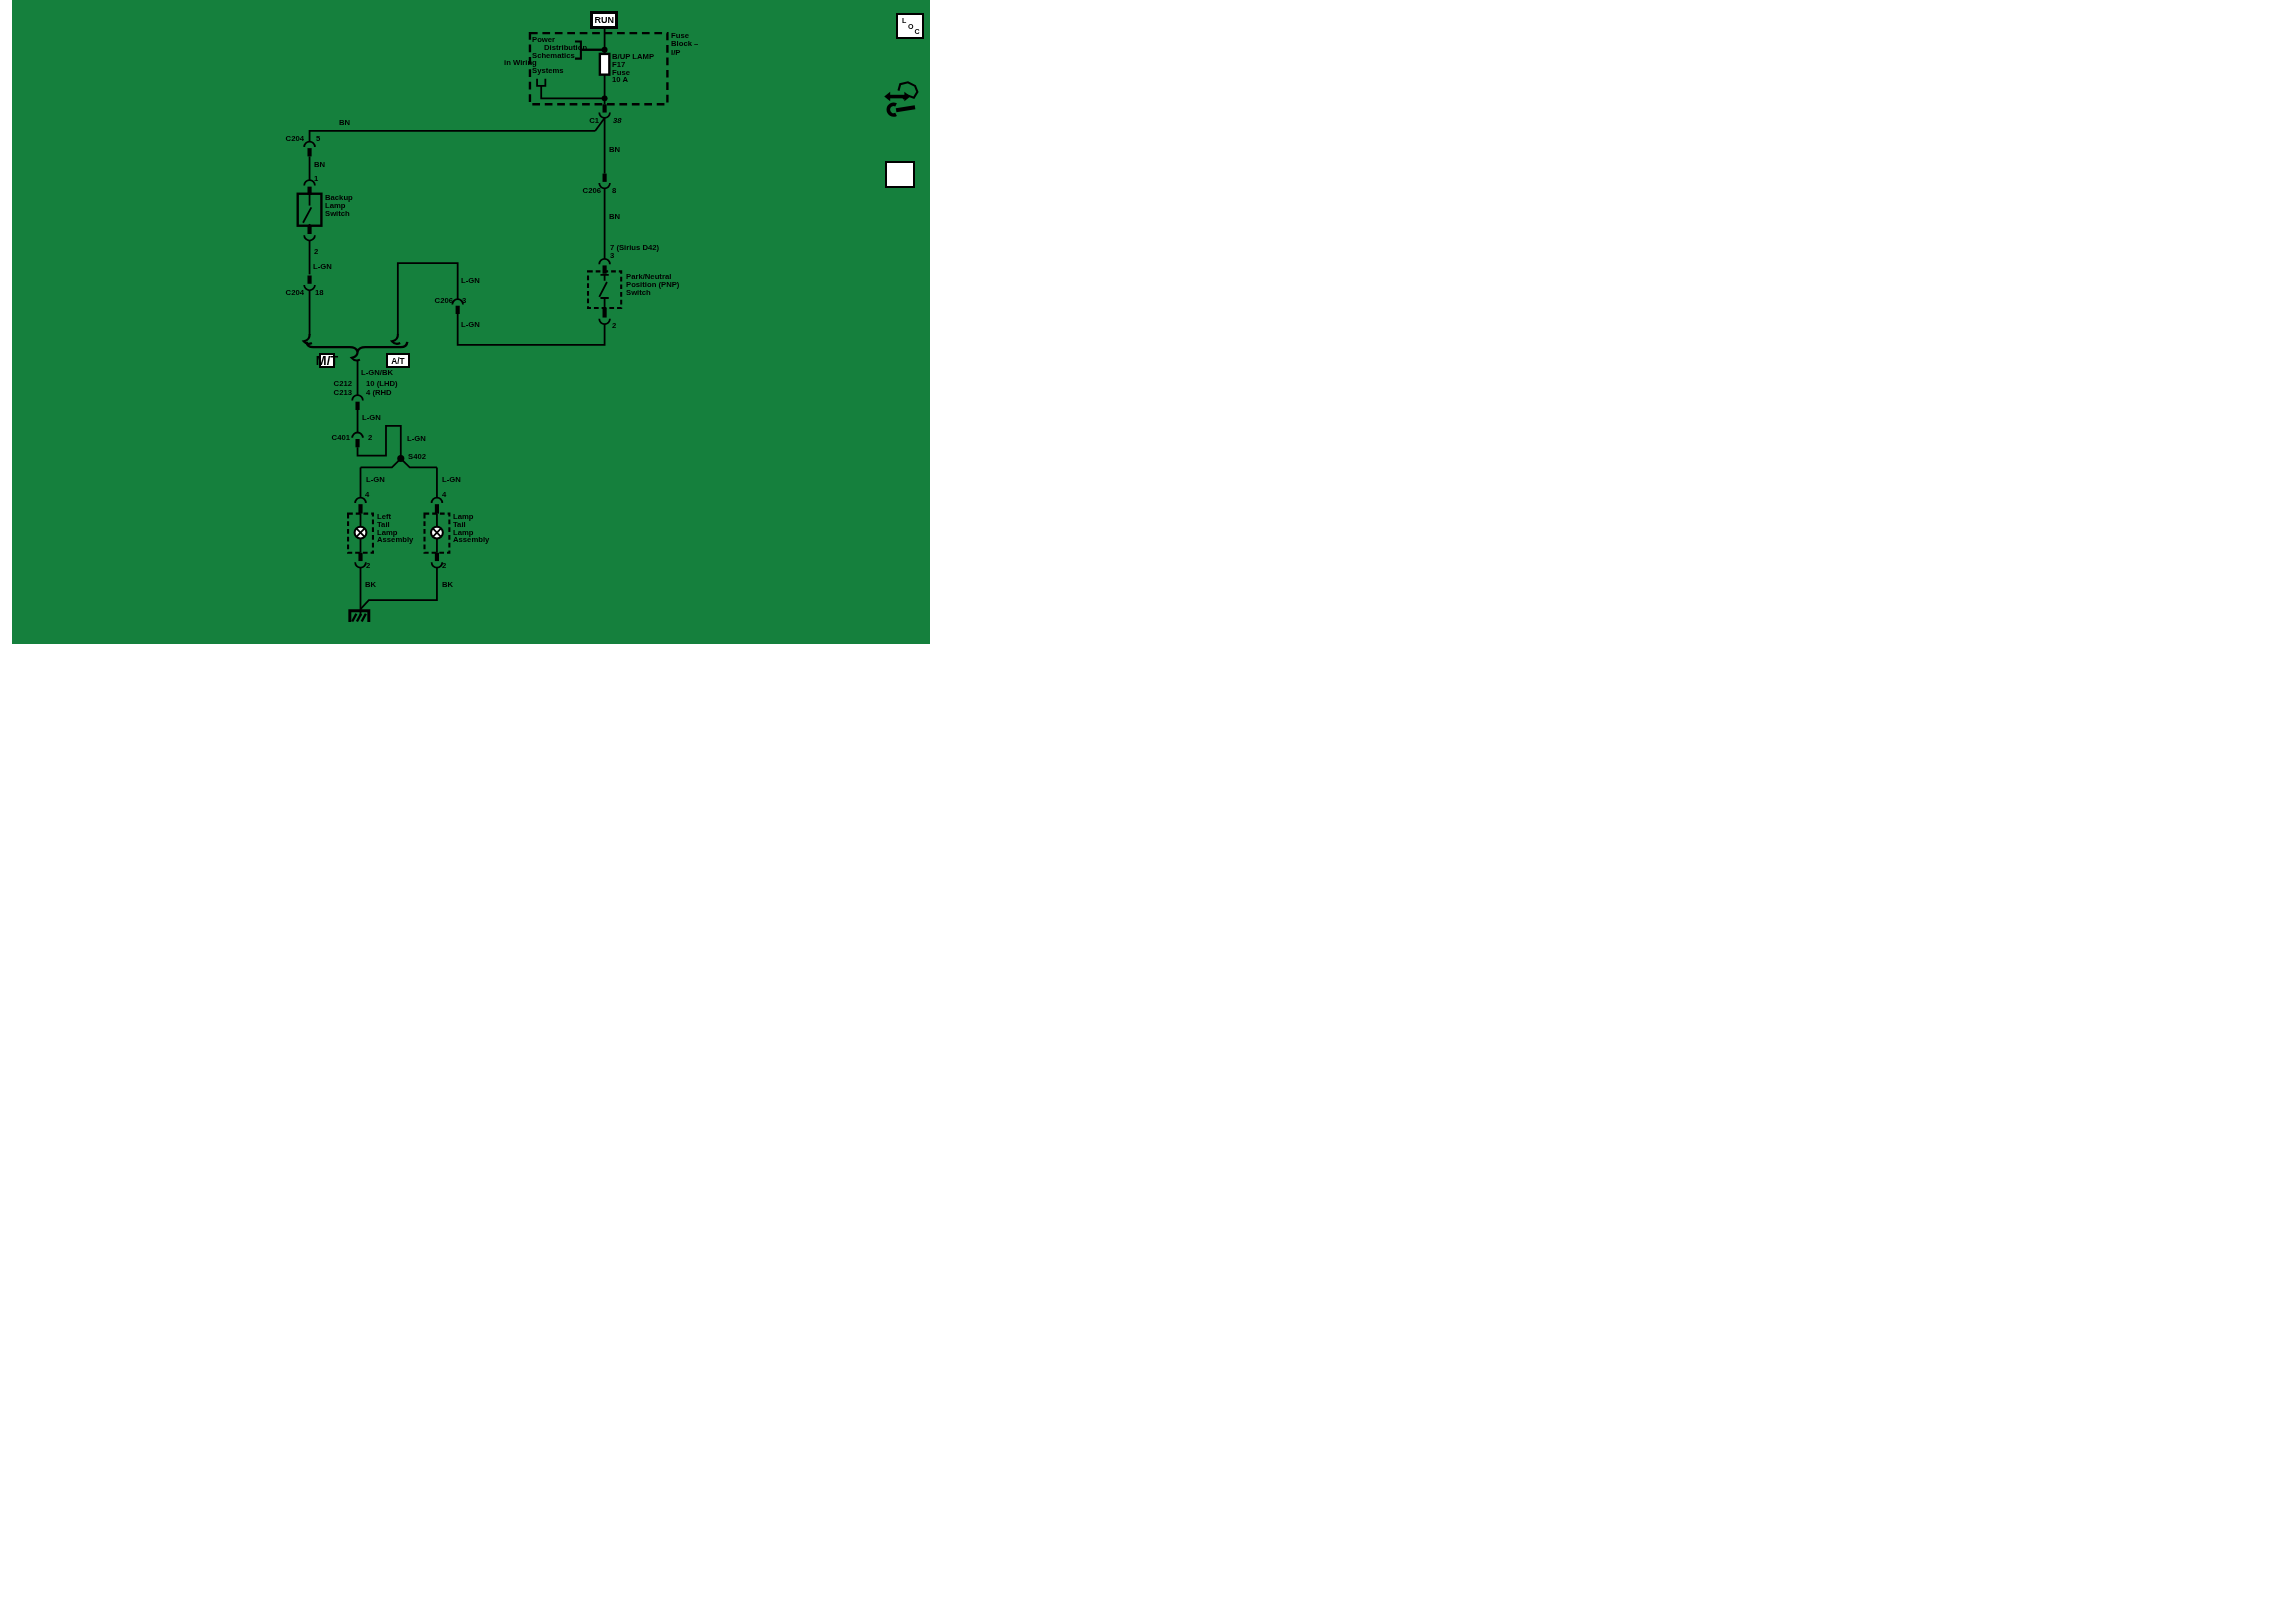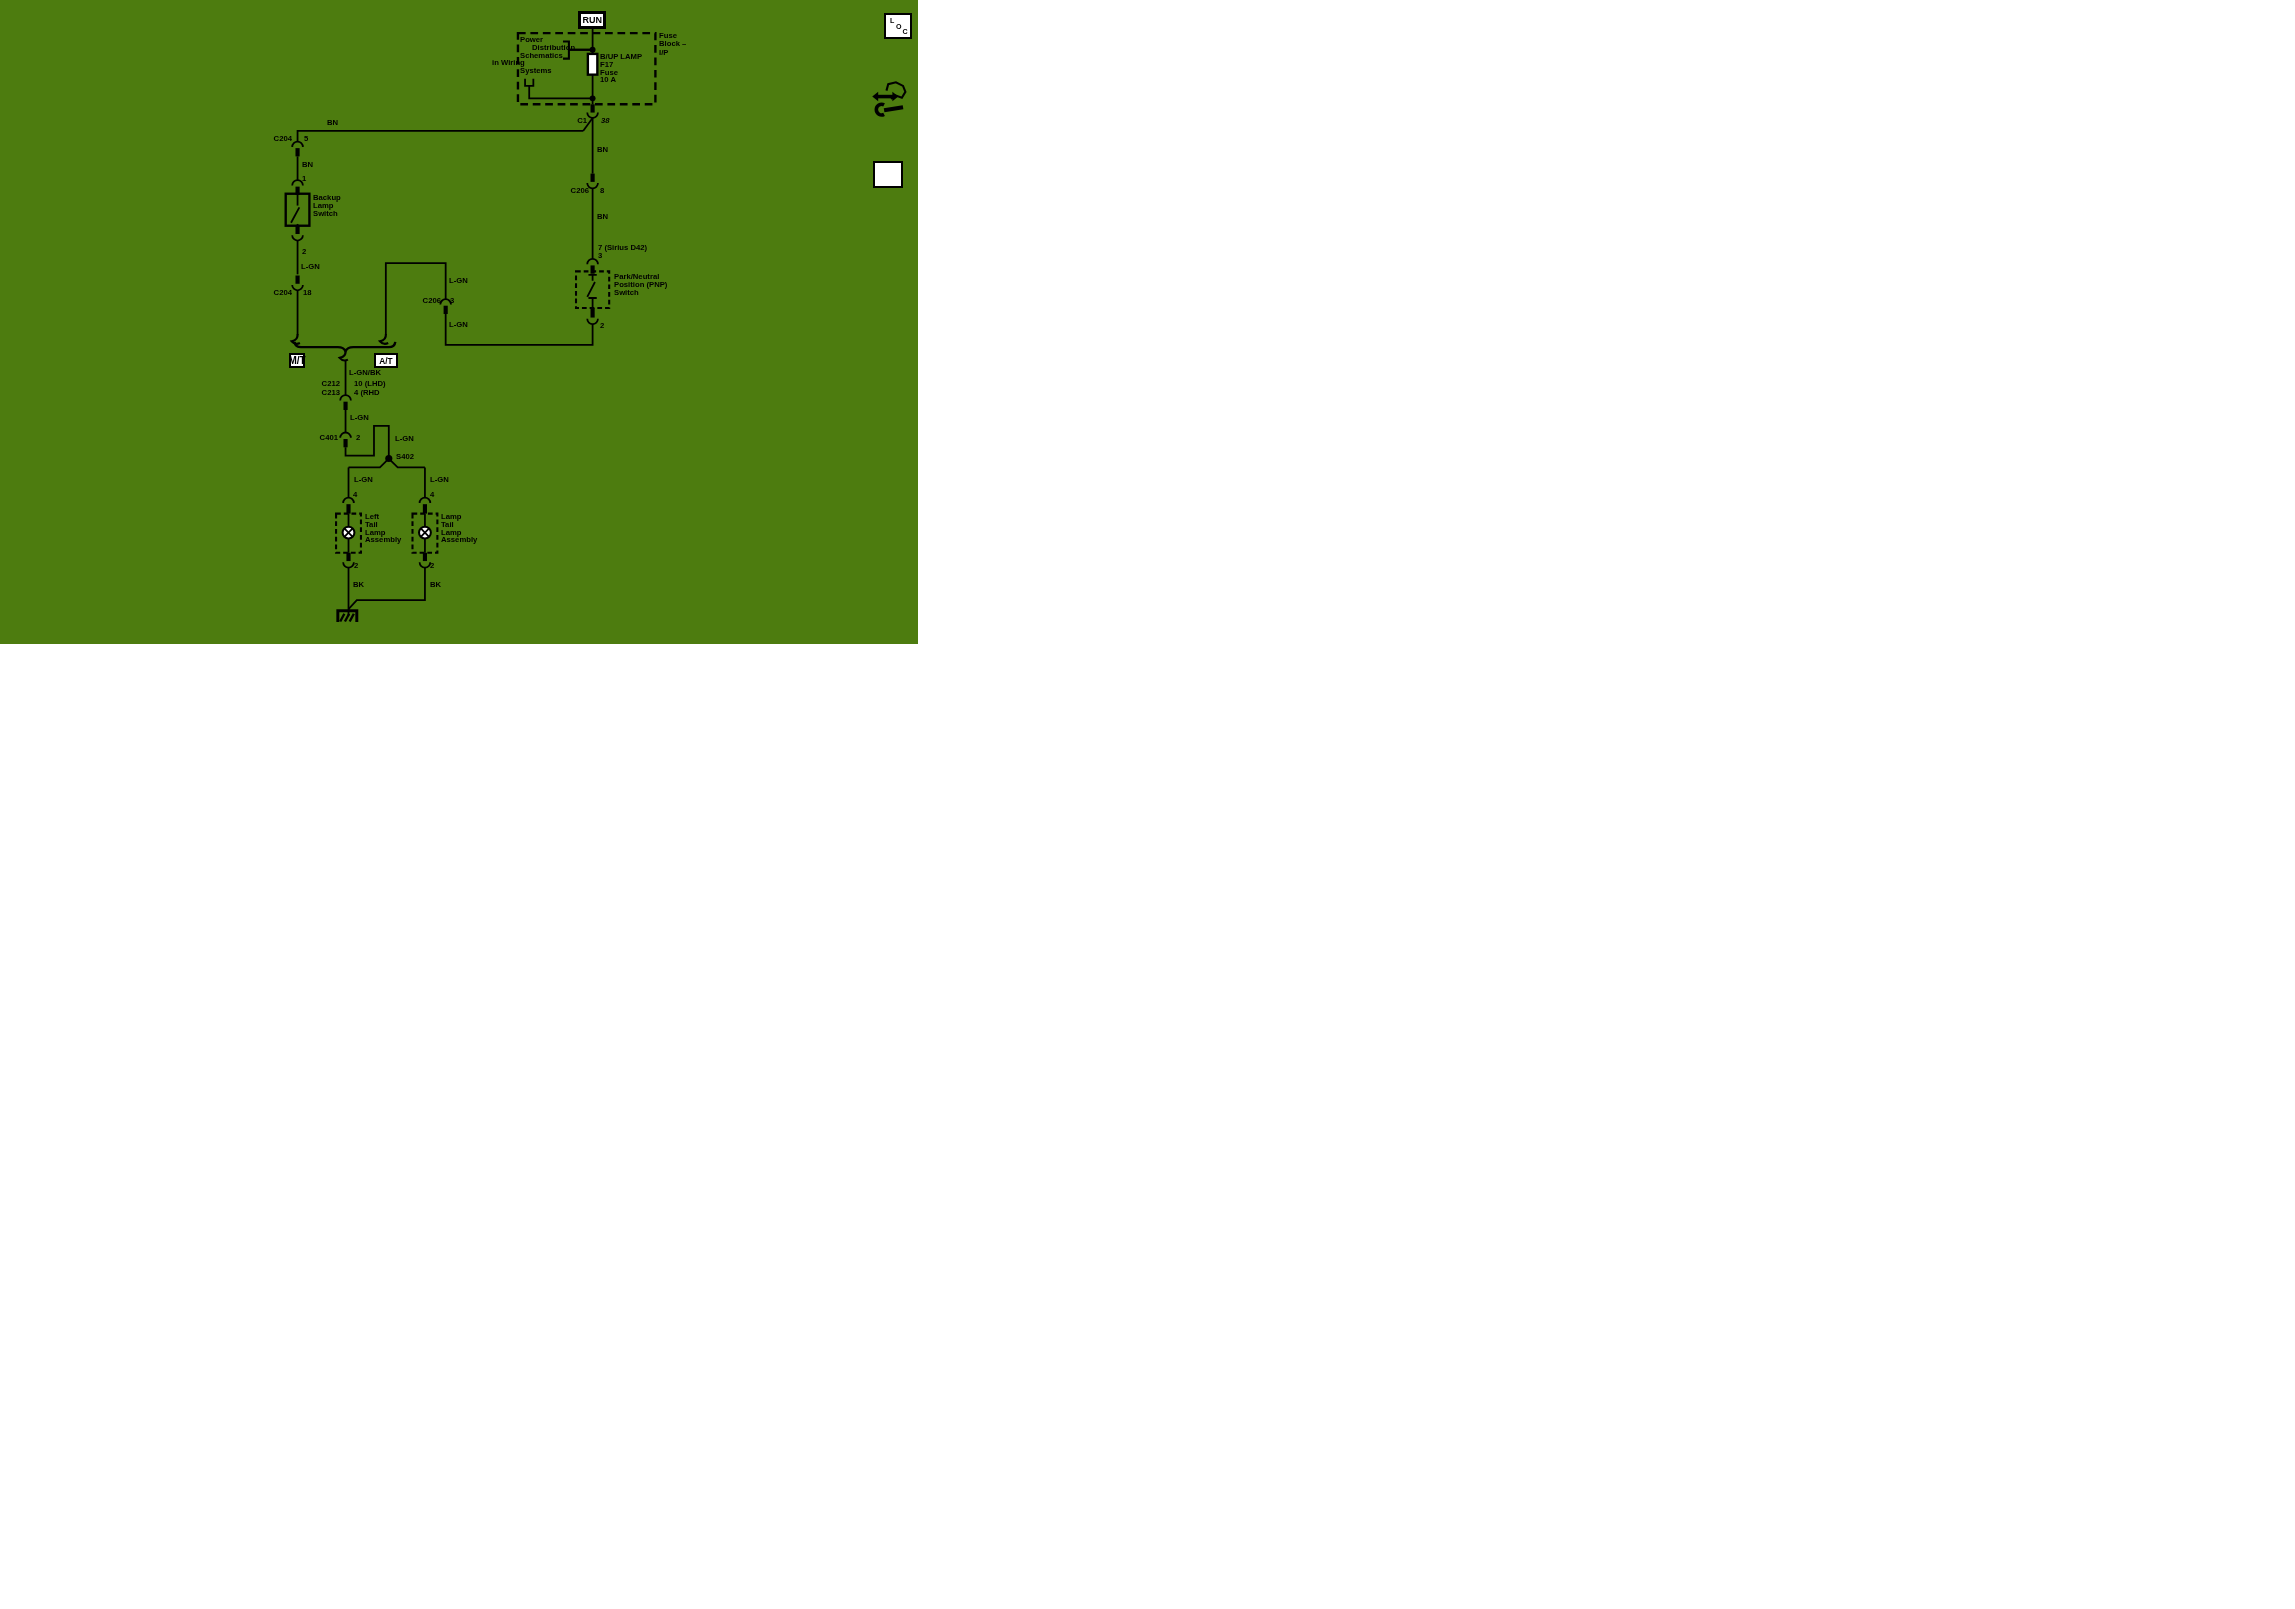--- a/index.html
+++ b/index.html
@@ -1,17 +1,17 @@
 <!DOCTYPE html>
 <html style="font-size:9.5px"><head>
 <meta charset="utf-8">
 <style>
   html,body{margin:0;padding:0;background:#fff;}
-  #canvas{position:relative;width:918px;height:644px;background:#4d7c0f;overflow:hidden;
-          font-family:"Liberation Sans",sans-serif;color:#000;}
+  #canvas{position:relative;width:918px;height:644px;background:#15803d;overflow:hidden;
+          font-family:"Liberation Sans",sans-serif;color:#000;margin-left:12px;}
   svg{position:absolute;left:0;top:0;}
   .lb{position:absolute;font:700 7.7px/8px "Liberation Sans",sans-serif;white-space:nowrap;}
   .ra{text-align:left;}
   .box{position:absolute;border:2.4px solid #000;display:flex;align-items:center;justify-content:center;
        font:700 9px "Liberation Sans",sans-serif;background:#fff;box-sizing:border-box;}
   .runbox{border-width:3px;}
   .locletter{position:absolute;font:700 7.1px "Liberation Sans",sans-serif;}
 </style>
 </head>
 <body>
@@ -117,21 +117,21 @@
     <path d="M1496,153 L1499,142 L1512,139 L1524,145 L1528,155 L1522,165 L1511,161 L1504,167" stroke-width="3.5"></path>
     <path d="M1492,177 A9,9 0 1 0 1492,193" stroke-width="6"></path>
     <path d="M1492,186 L1524,181" stroke-width="7"></path>
   </g>
   <polygon points="1481,294 1496,282 1496,289 1514,289 1514,299 1496,299 1496,306" fill="#000" stroke="none"></polygon>
 </svg>
 
 <div class="box runbox" style="left:578px;top:10.7px;width:28.4px;height:18px;">
   <span>RUN</span>
 </div>
-<div class="box" style="left:289px;top:353px;width:16px;height:15px;font-size:10px;">
+<div class="box" style="left:307px;top:353px;width:16px;height:15px;font-size:13px;">
   <span>M/T</span>
 </div>
 <div class="box" style="left:374px;top:353px;width:24px;height:15px;font-size:8.3px;">
   <span>A/T</span>
 </div>
 
 <div class="lb" style="left:520px;top:36px;">Power</div>
 <div class="lb" style="left:520px;top:44px;padding-left:12px;">Distribution</div>
 <div class="lb" style="left:520px;top:52px;">Schematics</div>
 <div class="lb" style="left:492px;top:59px;">in Wiring</div>

